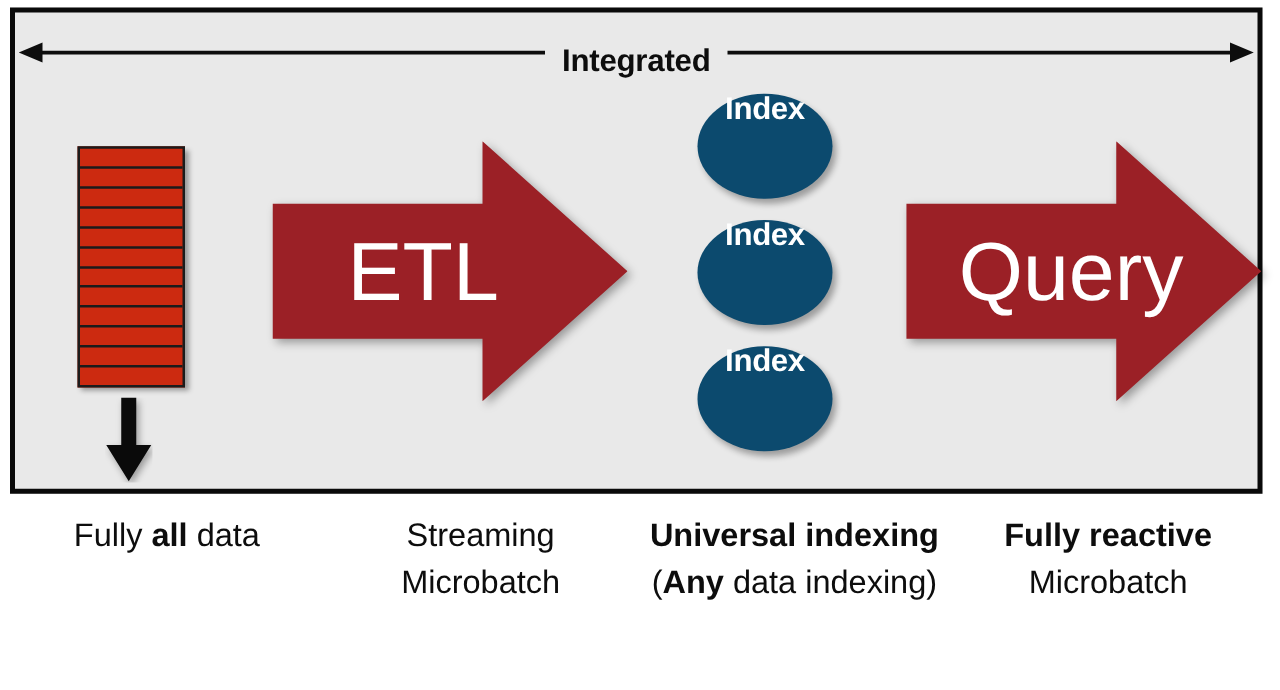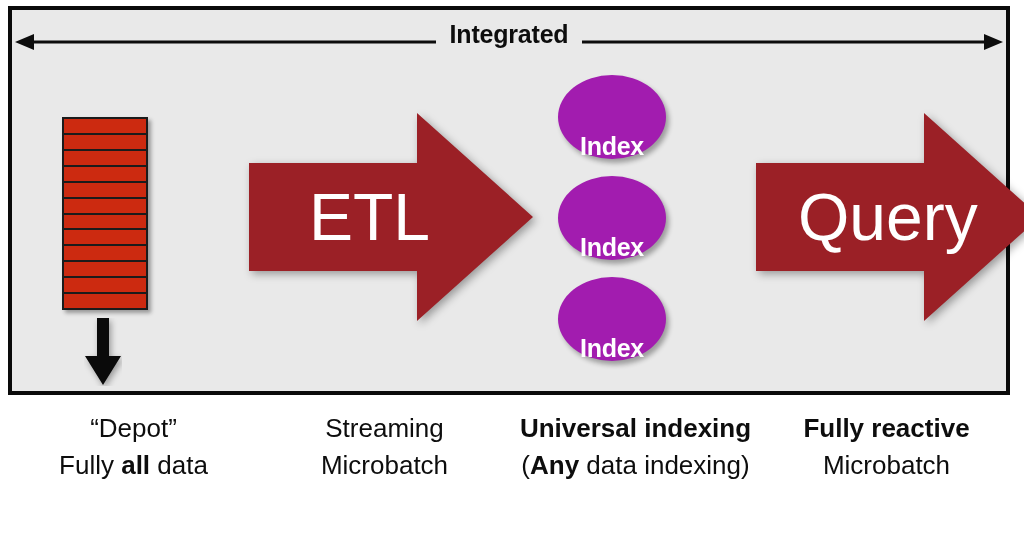--- a/index.html
+++ b/index.html
@@ -37,21 +37,21 @@
   }
 
   
   .integrated-row {
     position: absolute;
     left: 8px;
     top: 22px;
     width: 1002px;
     height: 40px;
     display: flex;
-    align-items: flex-start;
+    align-items: flex-end;
     justify-content: center;
     pointer-events: none;
   }
   .integrated-svg {
     position: absolute;
     left: 0; top: 0;
     width: 1002px;
     height: 40px;
   }
   .integrated-label {
@@ -94,21 +94,20 @@
     left: 84px;
     top: 318px;
     width: 38px;
     height: 68px;
   }
 
   
   .block-arrow {
     position: absolute;
     filter: drop-shadow(3px 3px 4px rgba(0,0,0,0.35));
-    margin-left: 31px;
   }
   .block-arrow .arrow-text {
     position: absolute;
     left: 0;
     top: 0;
     width: 100%;
     height: 100%;
     display: flex;
     align-items: center;
     color: #ffffff;
@@ -122,25 +121,25 @@
   #arrow-etl .arrow-text { padding-left: 60px; }
   #arrow-query { left: 725px; top: 113px; width: 276px; height: 208px; }
   #arrow-query .arrow-text { padding-left: 42px; }
 
   
   .index-oval {
     position: absolute;
     left: 558px;
     width: 108px;
     height: 84px;
-    background: #a21caf;
+    background: #0c4a6e;
     border-radius: 50%;
     box-shadow: 3px 4px 5px rgba(0,0,0,0.33);
     display: flex;
-    align-items: flex-end;
+    align-items: flex-start;
     justify-content: center;
   }
   .index-oval .index-label {
     color: #ffffff;
     font-size: 25px;
     font-weight: bold;
     letter-spacing: -0.3px;
     line-height: 1;
   }
   #index-0 { top: 75px; }
@@ -221,21 +220,20 @@
 
   <div class="block-arrow" id="arrow-query">
     <svg viewBox="0 0 284 208" preserveAspectRatio="none" width="284" height="208">
       <polygon points="0,50 168,50 168,0 284,104 168,208 168,158 0,158" fill="#9b2026"></polygon>
     </svg>
     <div class="arrow-text">Query</div>
   </div>
 
   <div class="captions" id="captions">
       <div class="caption-col">
-        <div class="cap-line"><span>“Depot”</span></div>
         <div class="cap-line"><span>Fully </span><b>all</b><span> data</span></div>
       </div>
       <div class="caption-col">
         <div class="cap-line"><span>Streaming</span></div>
         <div class="cap-line"><span>Microbatch</span></div>
       </div>
       <div class="caption-col">
         <div class="cap-line"><b>Universal indexing</b></div>
         <div class="cap-line"><span>(</span><b>Any</b><span> data indexing)</span></div>
       </div>

